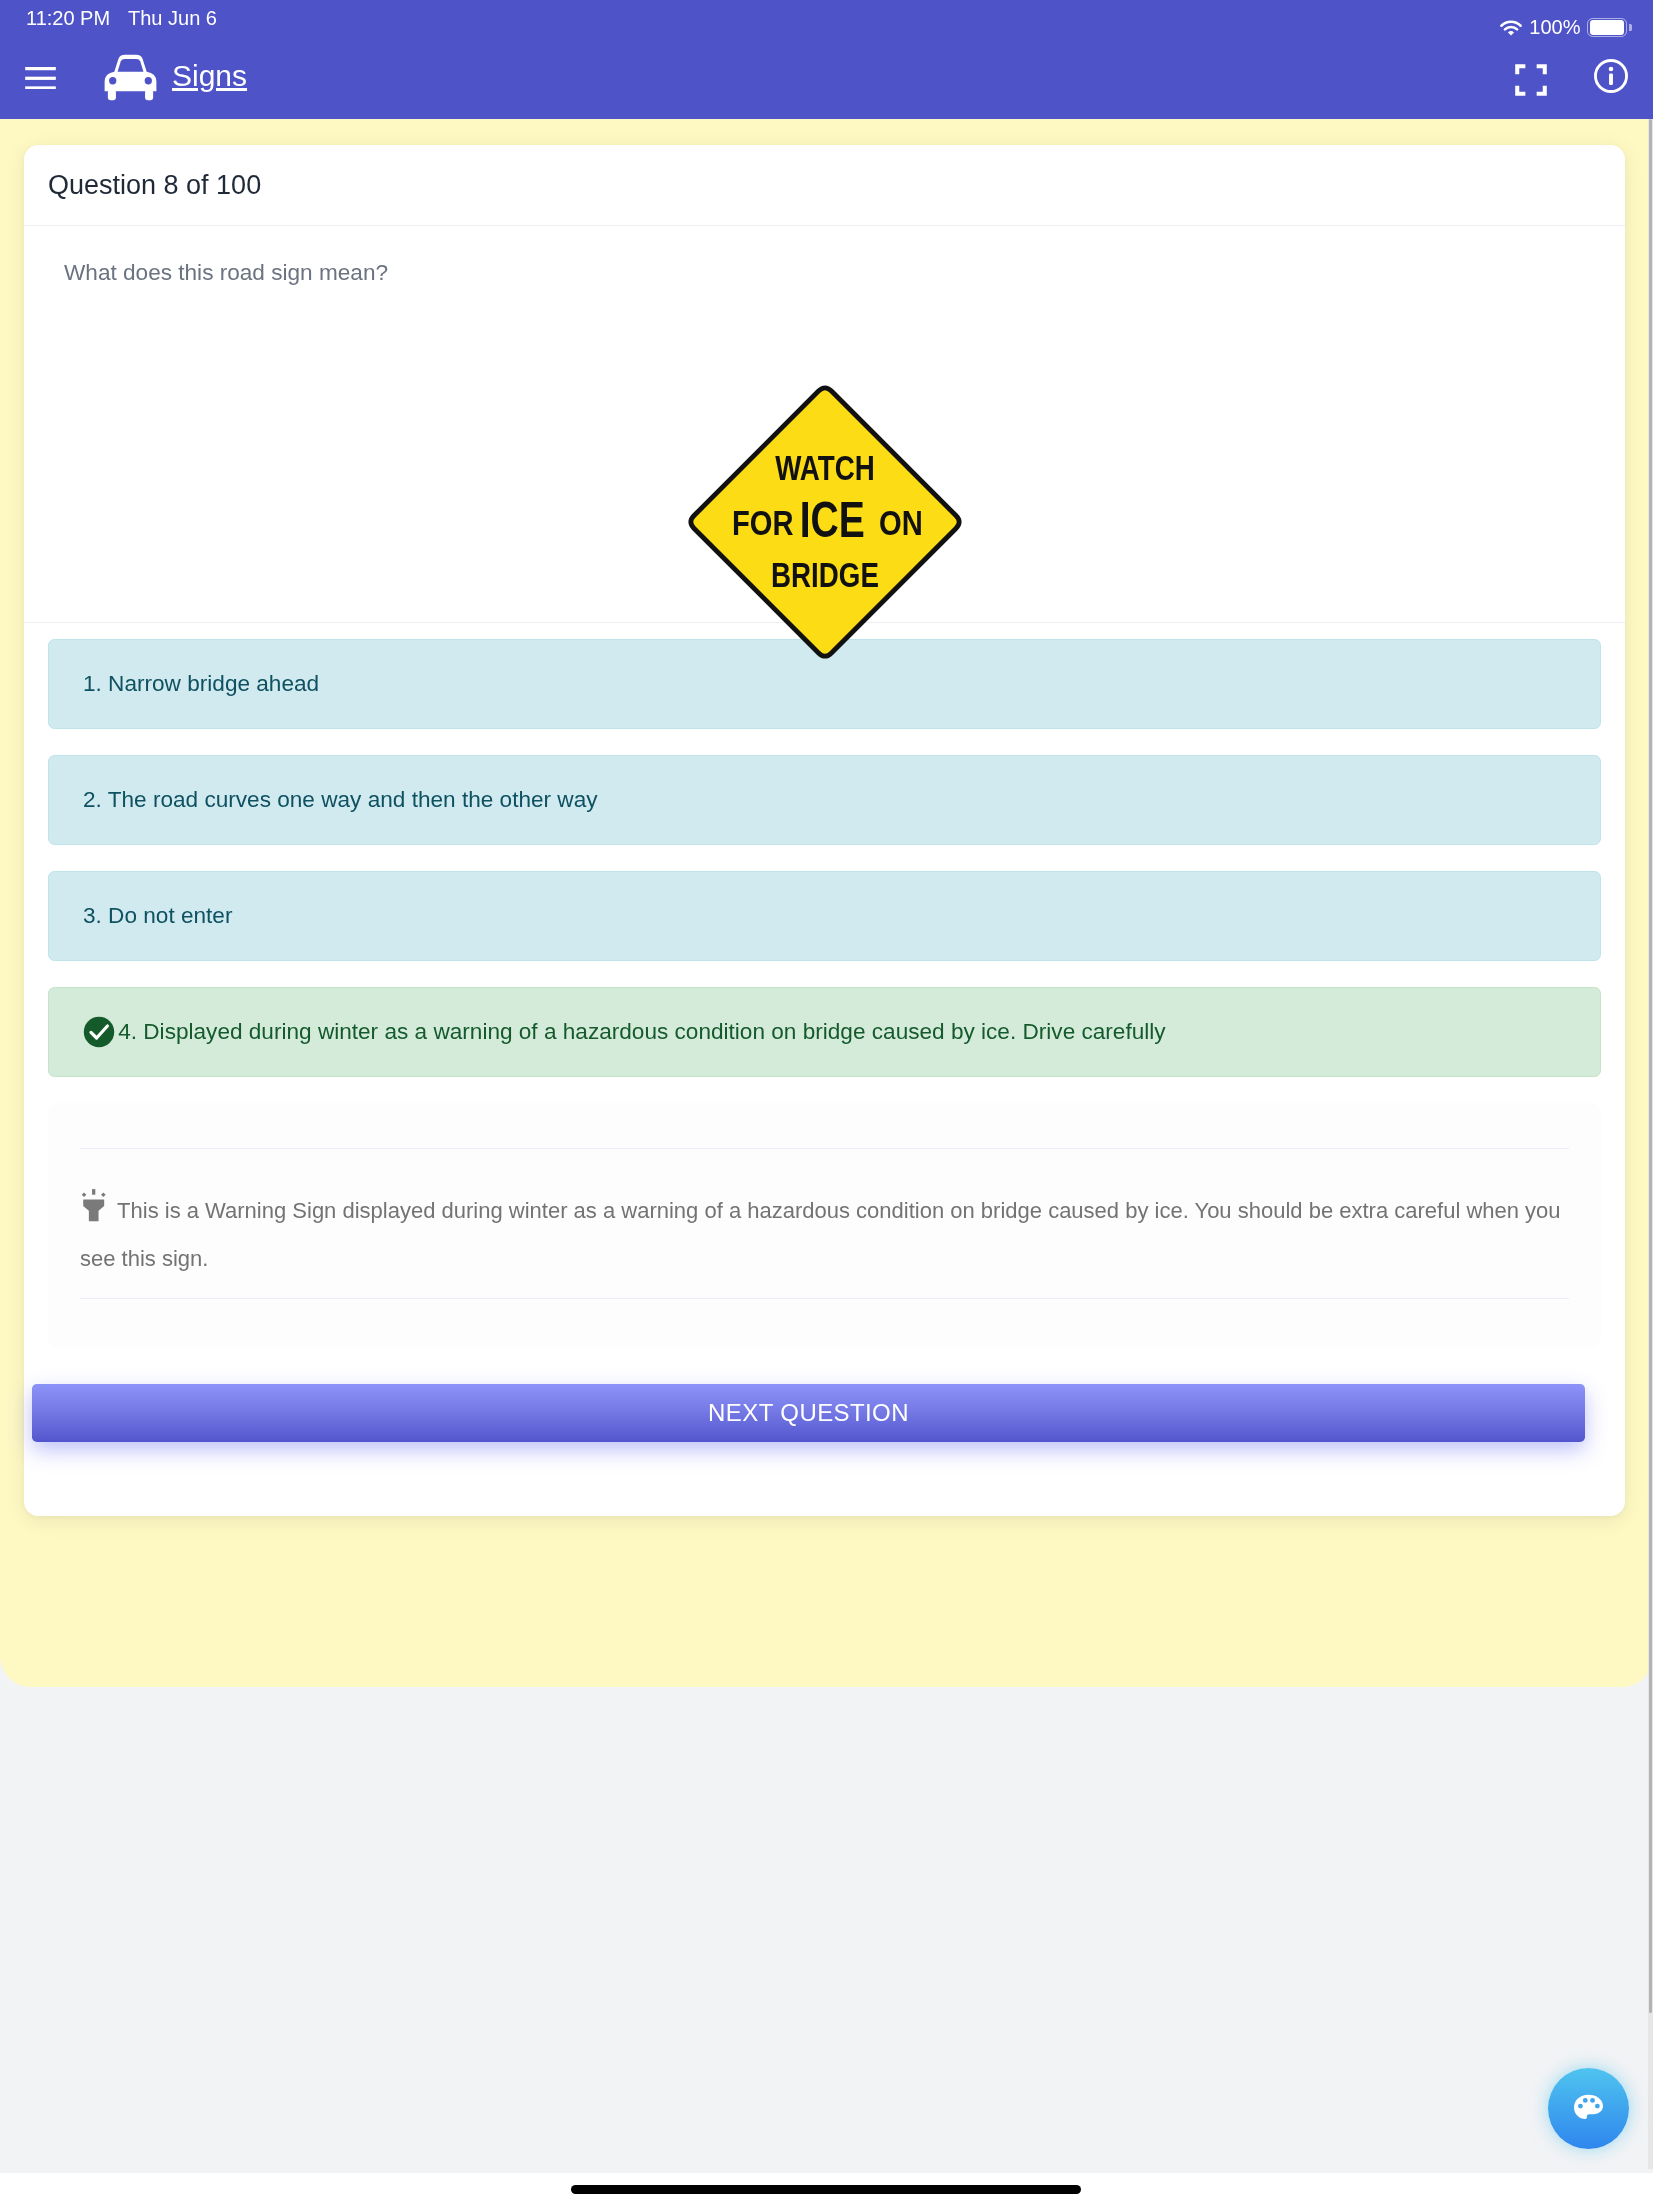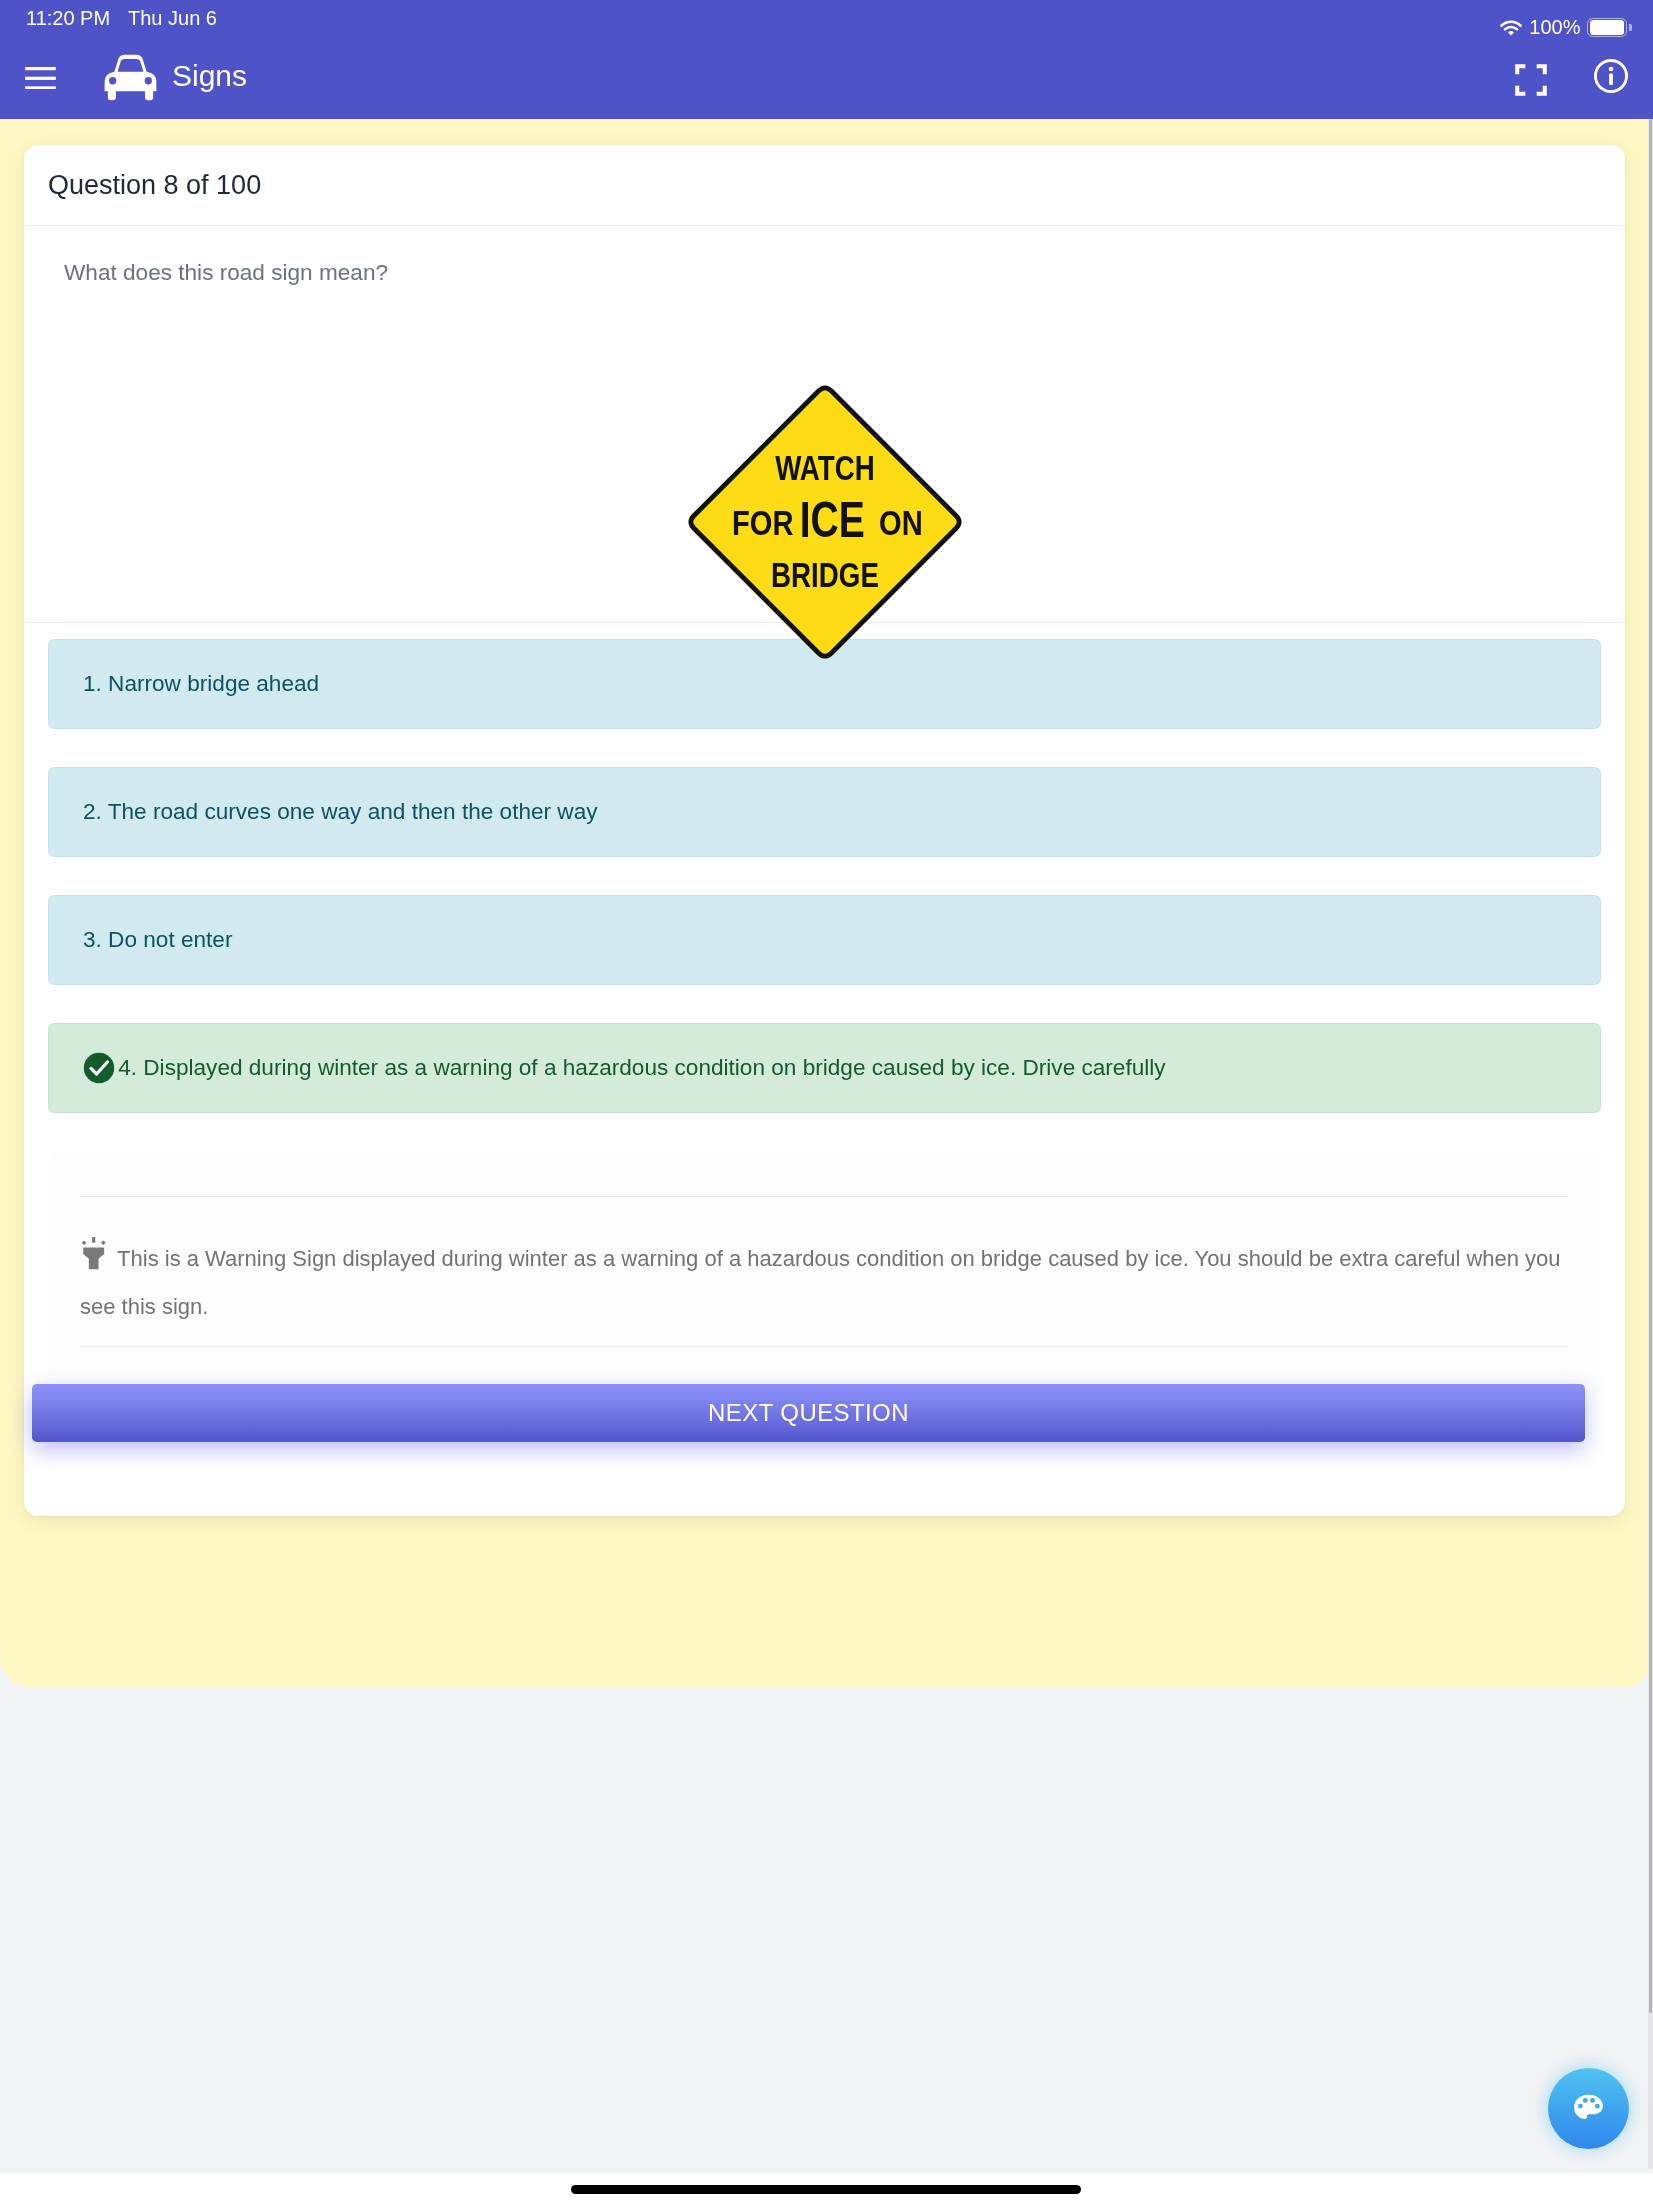--- a/index.html
+++ b/index.html
@@ -16,40 +16,40 @@
   .status-time { position: absolute; left: 26px; top: 7.3px; font-size: 20px; }
   .status-date { position: absolute; left: 128px; top: 7.3px; font-size: 20px; }
   .status-right { position: absolute; right: 26px; top: 16px; display: flex; align-items: center; gap: 6.5px; font-size: 20px; }
   .battery { width: 40px; height: 19.4px; border: 1.6px solid rgba(255,255,255,0.55); border-radius: 5.7px; padding: 1.6px; position: relative; }
   .battery-fill { width: 100%; height: 100%; background: #fff; border-radius: 3.2px; }
   .battery-tip { position: absolute; right: -5.7px; top: 5.7px; width: 3.2px; height: 6.5px; background: rgba(255,255,255,0.55); border-radius: 0 1.6px 1.6px 0; }
 
   .toolbar { position: absolute; left: 0; top: 39px; width: 100%; height: 81px; }
   .menu-btn { position: absolute; left: 19.4px; top: 19.4px; width: 42px; height: 39px; display: flex; align-items: center; justify-content: center; cursor: pointer; }
   .car-icon { position: absolute; left: 103px; top: 14.5px; width: 55px; height: 47px; }
-  .app-title { position: absolute; left: 172px; top: 20px; font-size: 30px; color: #fff; }
+  .app-title { position: absolute; left: 172px; top: 20px; font-size: 30px; color: #fff; text-decoration: underline; }
   .fullscreen-btn { position: absolute; left: 1514px; top: 24px; width: 34px; height: 34px; cursor: pointer; }
   .info-btn { position: absolute; left: 1593px; top: 19.4px; width: 36px; height: 36px; cursor: pointer; }
 
   
   .card {
     position: absolute; left: 24px; top: 145px; width: 1601px; height: 1371px;
     background: #fff; border-radius: 14.5px;
     box-shadow: 0 4.8px 21px rgba(0,0,0,0.07), 0 1.6px 4.8px rgba(0,0,0,0.04);
   }
   .card-header { height: 81px; border-bottom: 1.6px solid #eeeef0; padding: 0 24px; display: flex; align-items: center; }
   .question-counter { font-size: 27px; color: #1f2937; }
 
   .question-body { height: 397px; border-bottom: 1.6px solid #eeeef0; position: relative; }
   .question-text { position: absolute; left: 32px; top: 34px; font-size: 22.6px; color: #6b7280; margin-left: 8px; }
   .sign-wrap { position: absolute; left: 662px; top: 159px; width: 278px; height: 278px; margin-top: -157px; }
 
   .answers { padding: 16px 24px 0 24px; }
   .answer {
-    height: 90px; border-radius: 6.5px; margin-bottom: 38px;
+    height: 90px; border-radius: 6.5px; margin-bottom: 26px;
     display: flex; align-items: center; padding-left: 34px;
     font-size: 22.6px; cursor: pointer; text-align: center;
   }
   .answer.neutral { background: #d1eaf0; border: 1.6px solid #bfe3ea; color: #0e5160; }
   .answer.correct { background: #d4ebd9; border: 1.6px solid #c3e3cb; color: #145a2c; }
   .check-icon { width: 32px; height: 32px; margin-right: 3.2px; flex-shrink: 0; }
 
   .explanation {
     margin: 0 24px; height: 245px; background: #fdfdfd; border-radius: 9.7px;
     padding: 0 32px; position: relative; margin-top: 1.6px;

